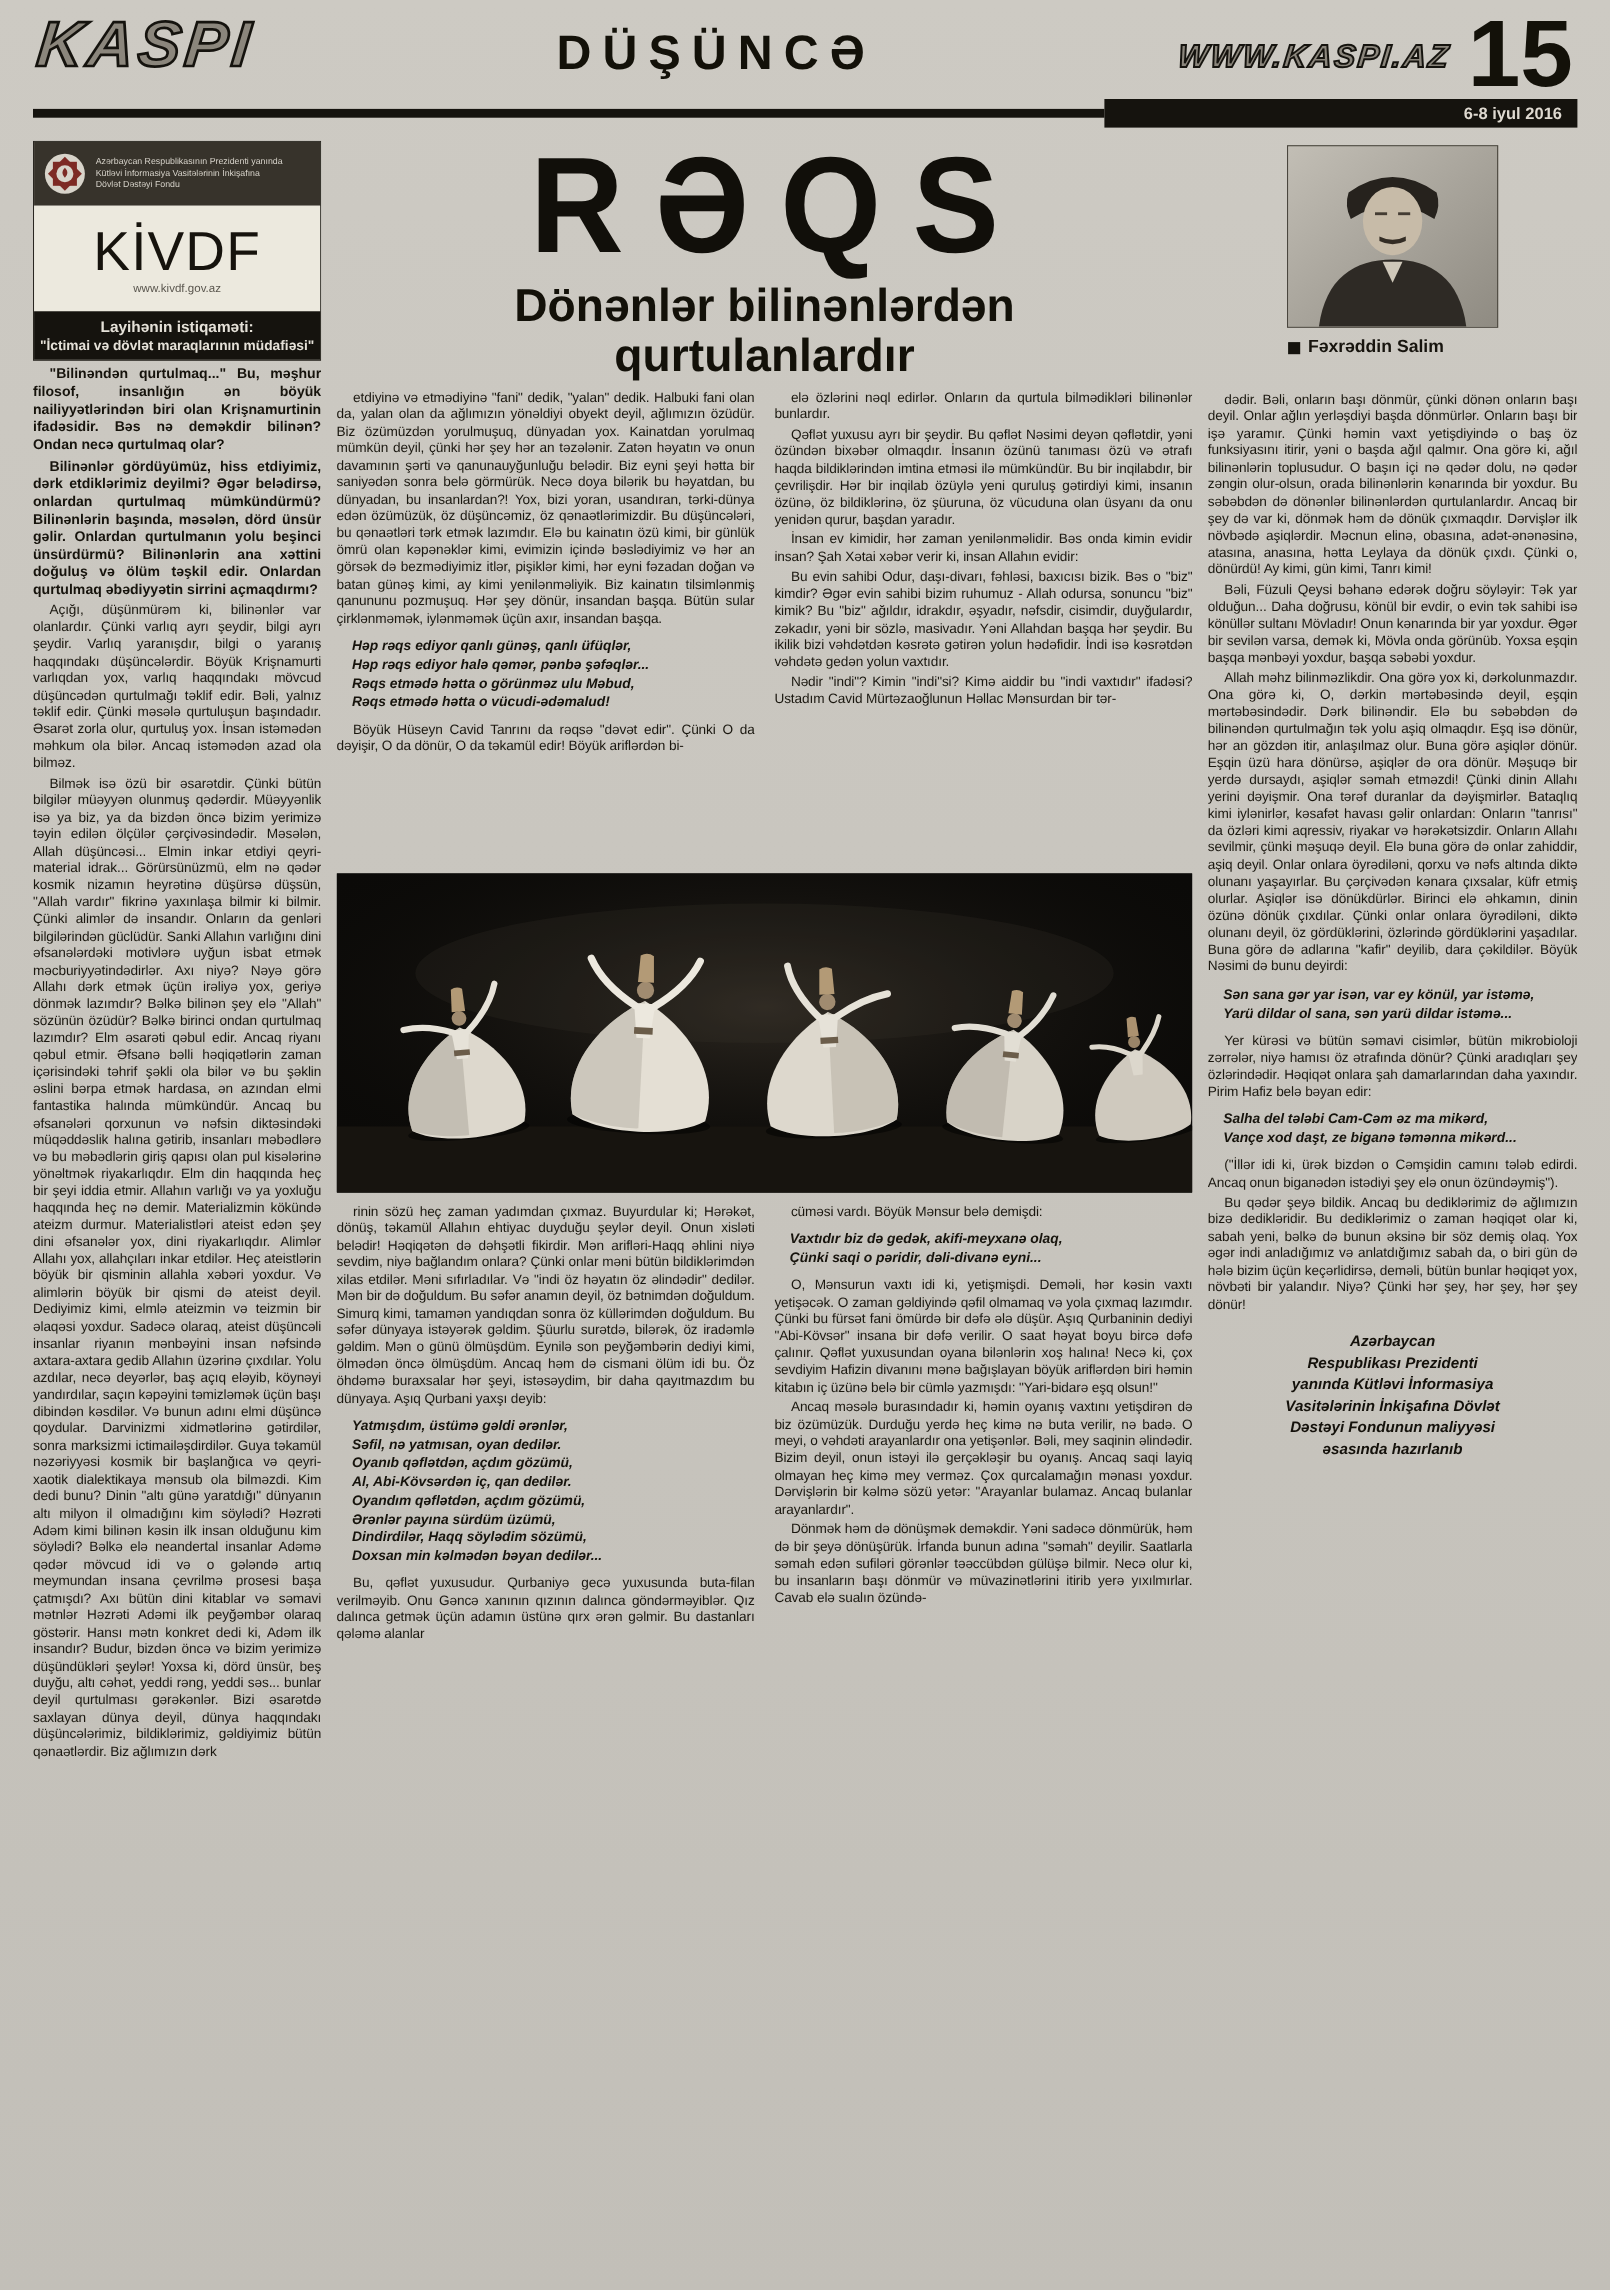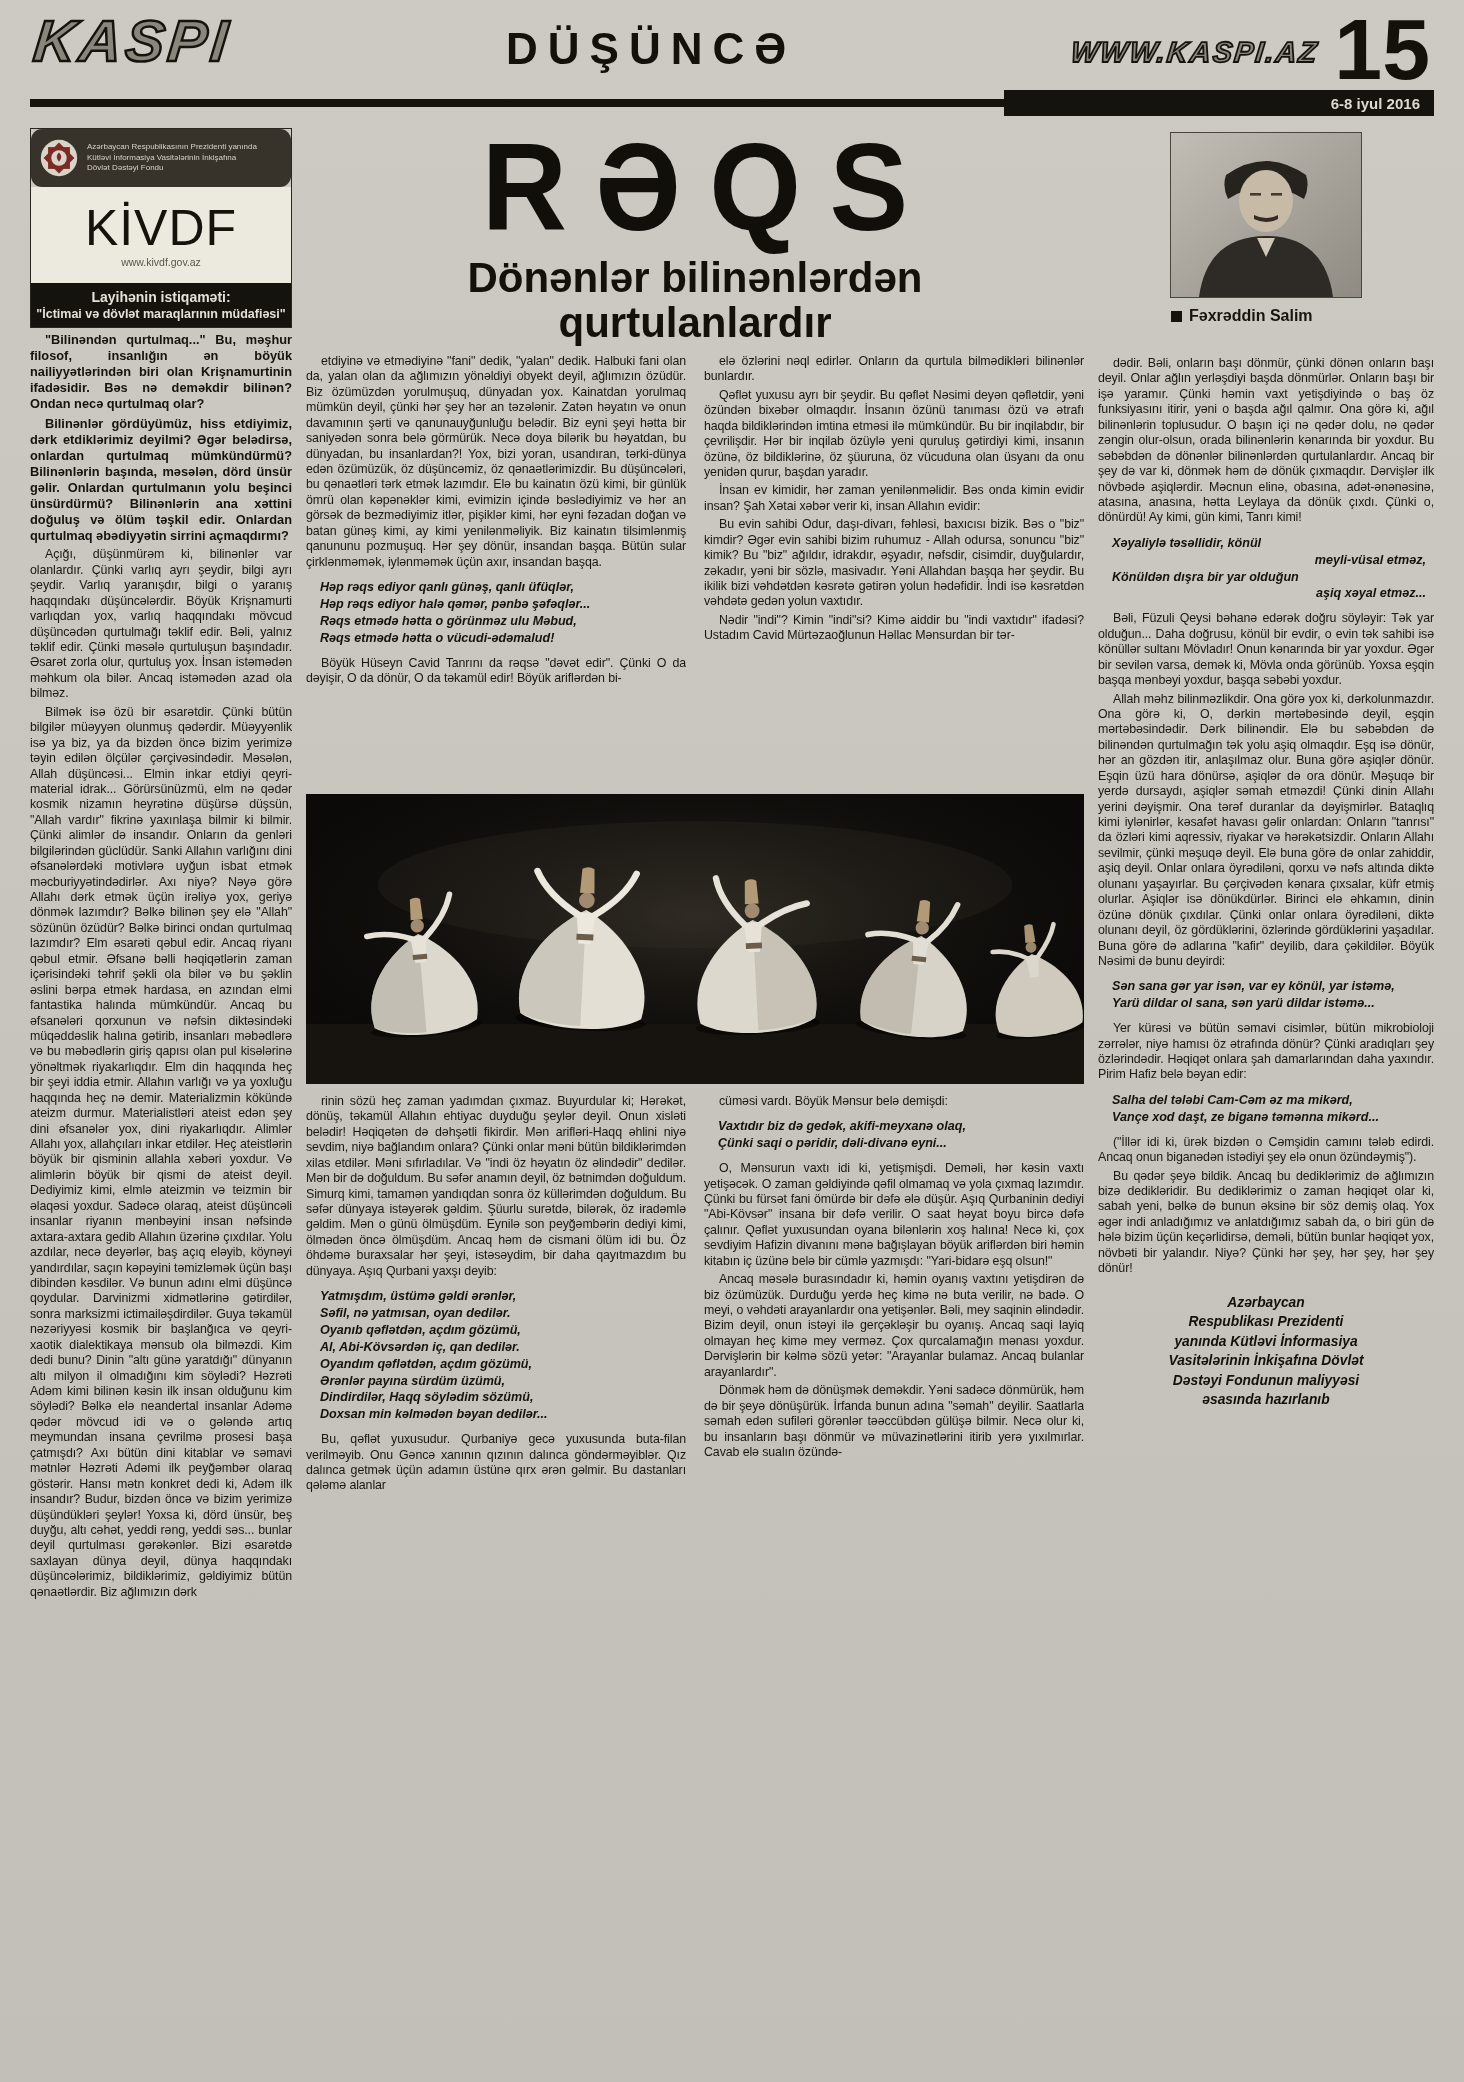--- a/index.html
+++ b/index.html
@@ -41,21 +41,21 @@
   .photo{height:290px;flex:none;margin:8px 0 6px;background:#0b0a08;}
   .photo svg{width:100%;height:100%;display:block;}
   .authorbox{flex:none;height:220px;display:flex;flex-direction:column;align-items:center;padding-top:4px;}
   .aphoto{width:190px;height:164px;border:1px solid #4a463e;background:#a9a59c;overflow:hidden;}
   .aphoto svg{width:100%;height:100%;display:block;}
   .acaption{width:190px;margin-top:9px;font-weight:800;font-size:16px;display:flex;align-items:center;gap:7px;}
   .sq{width:11px;height:11px;background:#15130e;display:inline-block;flex:none;}
   
   .kivdf{flex:none;height:198px;border:1px solid #2a2721;display:flex;flex-direction:column;background:#ecead f;}
   .kivdf-top{background:#37332b;color:#d6d2c9;display:flex;gap:8px;padding:6px 8px;height:58px;
-             box-sizing:border-box;align-items:center;border-radius:11px;}
+             box-sizing:border-box;align-items:center;}
   .kivdf-top svg{width:40px;height:44px;flex:none;}
   .kivdf-org{font-size:8px;line-height:1.3;}
   .kivdf-mid{flex:1;display:flex;flex-direction:column;align-items:center;justify-content:center;background:#ece9de;}
   .kivdf-name{font-size:50px;font-weight:400;letter-spacing:1px;line-height:1;color:#16130d;}
   .kivdf-site{font-size:10.5px;color:#5a564e;margin-top:3px;}
   .kivdf-bot{background:#15130e;color:#e5e1d8;text-align:center;padding:6px 4px;font-weight:700;}
   .kivdf-bot .l1{font-size:14px;}
   .kivdf-bot .l2{font-size:12.5px;margin-top:2px;}
   
   .bp{margin:0 0 3px;font-size:12.4px;line-height:1.245;text-align:justify;text-indent:15px;
@@ -265,26 +265,20 @@
             <path d="M83,82 Q95,88 107,82 L107,86 Q95,92 83,86 Z" fill="#332c24"></path>
           </svg>
         </div>
         <div class="acaption">
           <span class="sq"></span>
           <span>Fəxrəddin Salim</span>
         </div>
       </div>
       <div class="coltext">
           <p class="bp">dədir. Bəli, onların başı dönmür, çünki dönən onların başı deyil. Onlar ağlın yerləşdiyi başda dönmürlər. Onların başı bir işə yaramır. Çünki həmin vaxt yetişdiyində o baş öz funksiyasını itirir, yəni o başda ağıl qalmır. Ona görə ki, ağıl bilinənlərin toplusudur. O başın içi nə qədər dolu, nə qədər zəngin olur-olsun, orada bilinənlərin kənarında bir yoxdur. Bu səbəbdən də dönənlər bilinənlərdən qurtulanlardır. Ancaq bir şey də var ki, dönmək həm də dönük çıxmaqdır. Dərvişlər ilk növbədə aşiqlərdir. Məcnun elinə, obasına, adət-ənənəsinə, atasına, anasına, hətta Leylaya da dönük çıxdı. Çünki o, dönürdü! Ay kimi, gün kimi, Tanrı kimi!</p>
-          <div class="poem alt">
-            <div>Xəyaliylə təsəllidir, könül</div>
-            <div>meyli-vüsal etməz,</div>
-            <div>Könüldən dışra bir yar olduğun</div>
-            <div>aşiq xəyal etməz...</div>
-          </div>
           <p class="bp">Bəli, Füzuli Qeysi bəhanə edərək doğru söyləyir: Tək yar olduğun... Daha doğrusu, könül bir evdir, o evin tək sahibi isə könüllər sultanı Mövladır! Onun kənarında bir yar yoxdur. Əgər bir sevilən varsa, demək ki, Mövla onda görünüb. Yoxsa eşqin başqa mənbəyi yoxdur, başqa səbəbi yoxdur.</p>
           <p class="bp">Allah məhz bilinməzlikdir. Ona görə yox ki, dərkolunmazdır. Ona görə ki, O, dərkin mərtəbəsində deyil, eşqin mərtəbəsindədir. Dərk bilinəndir. Elə bu səbəbdən də bilinəndən qurtulmağın tək yolu aşiq olmaqdır. Eşq isə dönür, hər an gözdən itir, anlaşılmaz olur. Buna görə aşiqlər dönür. Eşqin üzü hara dönürsə, aşiqlər də ora dönür. Məşuqə bir yerdə dursaydı, aşiqlər səmah etməzdi! Çünki dinin Allahı yerini dəyişmir. Ona tərəf duranlar da dəyişmirlər. Bataqlıq kimi iylənirlər, kəsafət havası gəlir onlardan: Onların "tanrısı" da özləri kimi aqressiv, riyakar və hərəkətsizdir. Onların Allahı sevilmir, çünki məşuqə deyil. Elə buna görə də onlar zahiddir, aşiq deyil. Onlar onlara öyrədiləni, qorxu və nəfs altında diktə olunanı yaşayırlar. Bu çərçivədən kənara çıxsalar, küfr etmiş olurlar. Aşiqlər isə dönükdürlər. Birinci elə əhkamın, dinin özünə dönük çıxdılar. Çünki onlar onlara öyrədiləni, diktə olunanı deyil, öz gördüklərini, özlərində gördüklərini yaşadılar. Buna görə də adlarına "kafir" deyilib, dara çəkildilər. Böyük Nəsimi də bunu deyirdi:</p>
           <div class="poem">
             <div>Sən sana gər yar isən, var ey könül, yar istəmə,</div>
             <div>Yarü dildar ol sana, sən yarü dildar istəmə...</div>
           </div>
           <p class="bp">Yer kürəsi və bütün səmavi cisimlər, bütün mikrobioloji zərrələr, niyə hamısı öz ətrafında dönür? Çünki aradıqları şey özlərindədir. Həqiqət onlara şah damarlarından daha yaxındır. Pirim Hafiz belə bəyan edir:</p>
           <div class="poem">
             <div>Salha del tələbi Cam-Cəm əz ma mikərd,</div>
             <div>Vançe xod daşt, ze biganə təmənna mikərd...</div>

